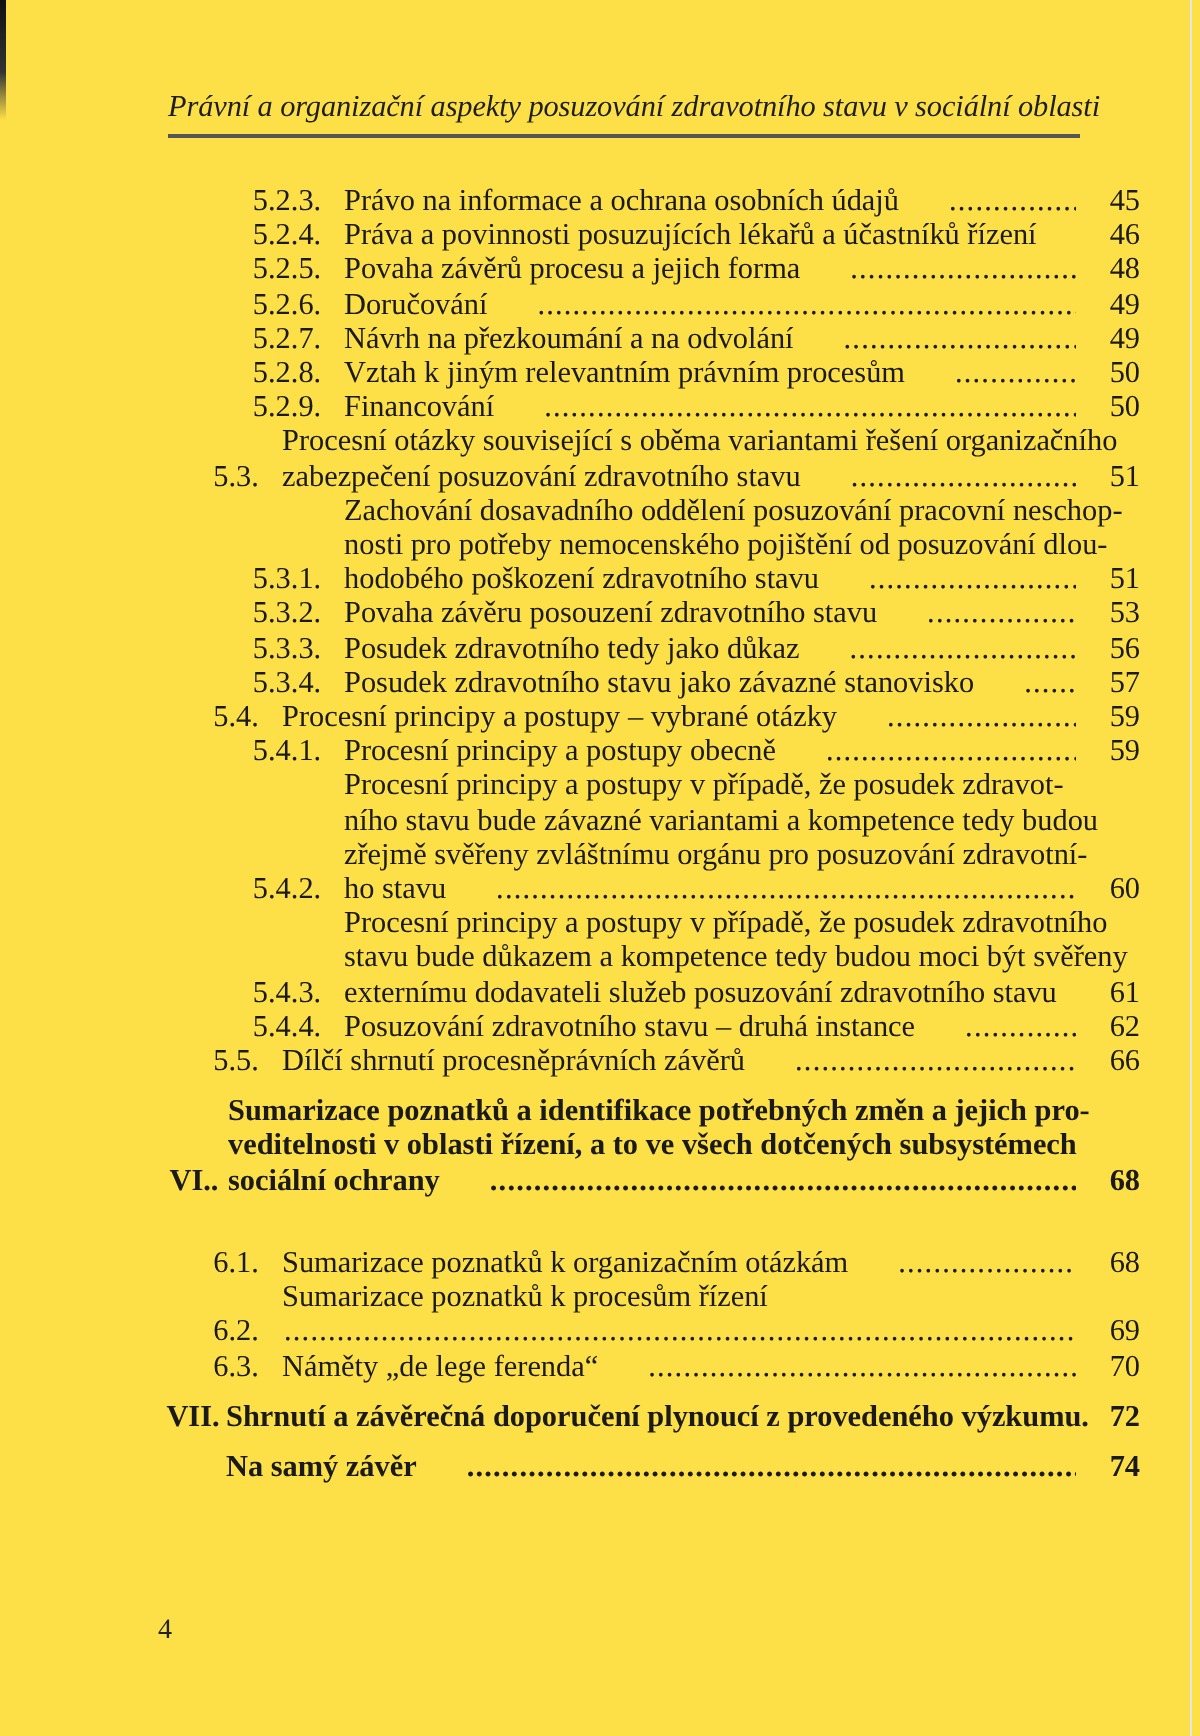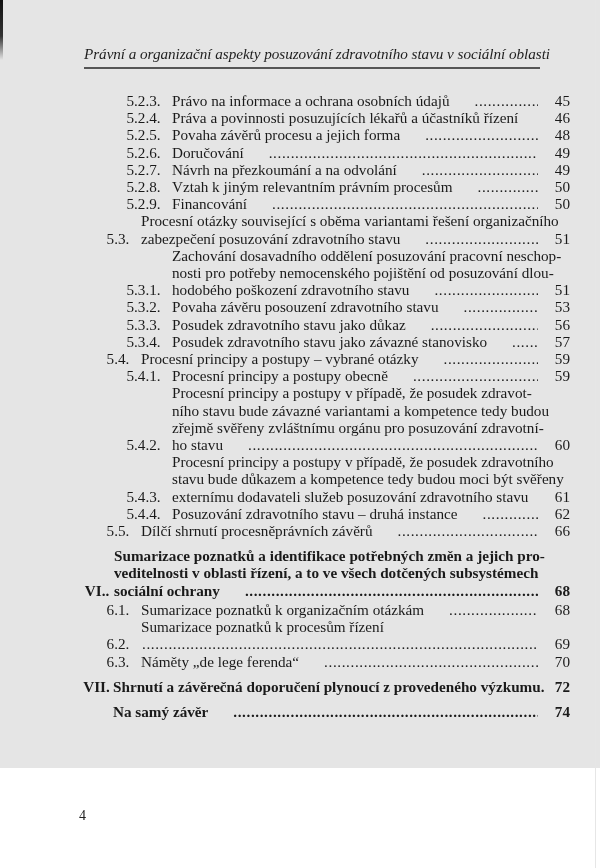--- a/index.html
+++ b/index.html
@@ -11,22 +11,22 @@
       width: 600px;
       height: 868px;
       position: relative;
       overflow: hidden;
       font-family: "Liberation Serif", "DejaVu Serif", serif;
       color: #1a1a1a;
     }
     .page {
       position: absolute;
       left: 0; top: 0;
-      width: 600px; height: 768px;
-      background: #e5e5e5;
+      width: 600px; height: 868px;
+      background: #fde047;
     }
     .scan-edge-left {
       position: absolute;
       left: 0; top: 0;
       width: 3px; height: 60px;
       background: linear-gradient(to bottom, #111 0%, #333 60%, rgba(255,255,255,0) 100%);
     }
     .scan-edge-right {
       position: absolute;
       right: 4px; top: 0;
@@ -101,21 +101,21 @@
       margin-left: 2px;
     }
     
     .lvl3 { padding-left: 35px; }
     .lvl3 .num { width: 57px; }
     .lvl2 { padding-left: 15px; }
     .lvl2 .num { width: 46px; }
     .lvl1 { padding-left: 0; font-weight: bold; }
     .lvl1 .num { width: 33px; }
     .lvl1.chapter-vi .num { width: 34px; }
-    .gap-before { margin-top: 2px; }
+    .gap-before { margin-top: 24px; }
     .gap-before-lg { margin-top: 8px; }
     .page-footer-num {
       position: absolute;
       left: 79px;
       top: 808px;
       font-size: 14px;
       color: #222;
     }
     .no-dots .dots { visibility: hidden; }
   </style>
@@ -236,21 +236,21 @@
             <span class="txt">Povaha závěru posouzení zdravotního stavu</span>
             <span class="dots">........................................................................................................................................................................................................</span>
           </div>
         </div>
         <span class="page-num">53</span>
       </div>
       <div class="entry lvl3">
         <span class="num">5.3.3.</span>
         <div class="body">
           <div class="line">
-            <span class="txt">Posudek zdravotního stavu jako důkaz</span>
+            <span class="txt">Posudek zdravotního tedy jako důkaz</span>
             <span class="dots">........................................................................................................................................................................................................</span>
           </div>
         </div>
         <span class="page-num">56</span>
       </div>
       <div class="entry lvl3">
         <span class="num">5.3.4.</span>
         <div class="body">
           <div class="line">
             <span class="txt">Posudek zdravotního stavu jako závazné stanovisko</span>

